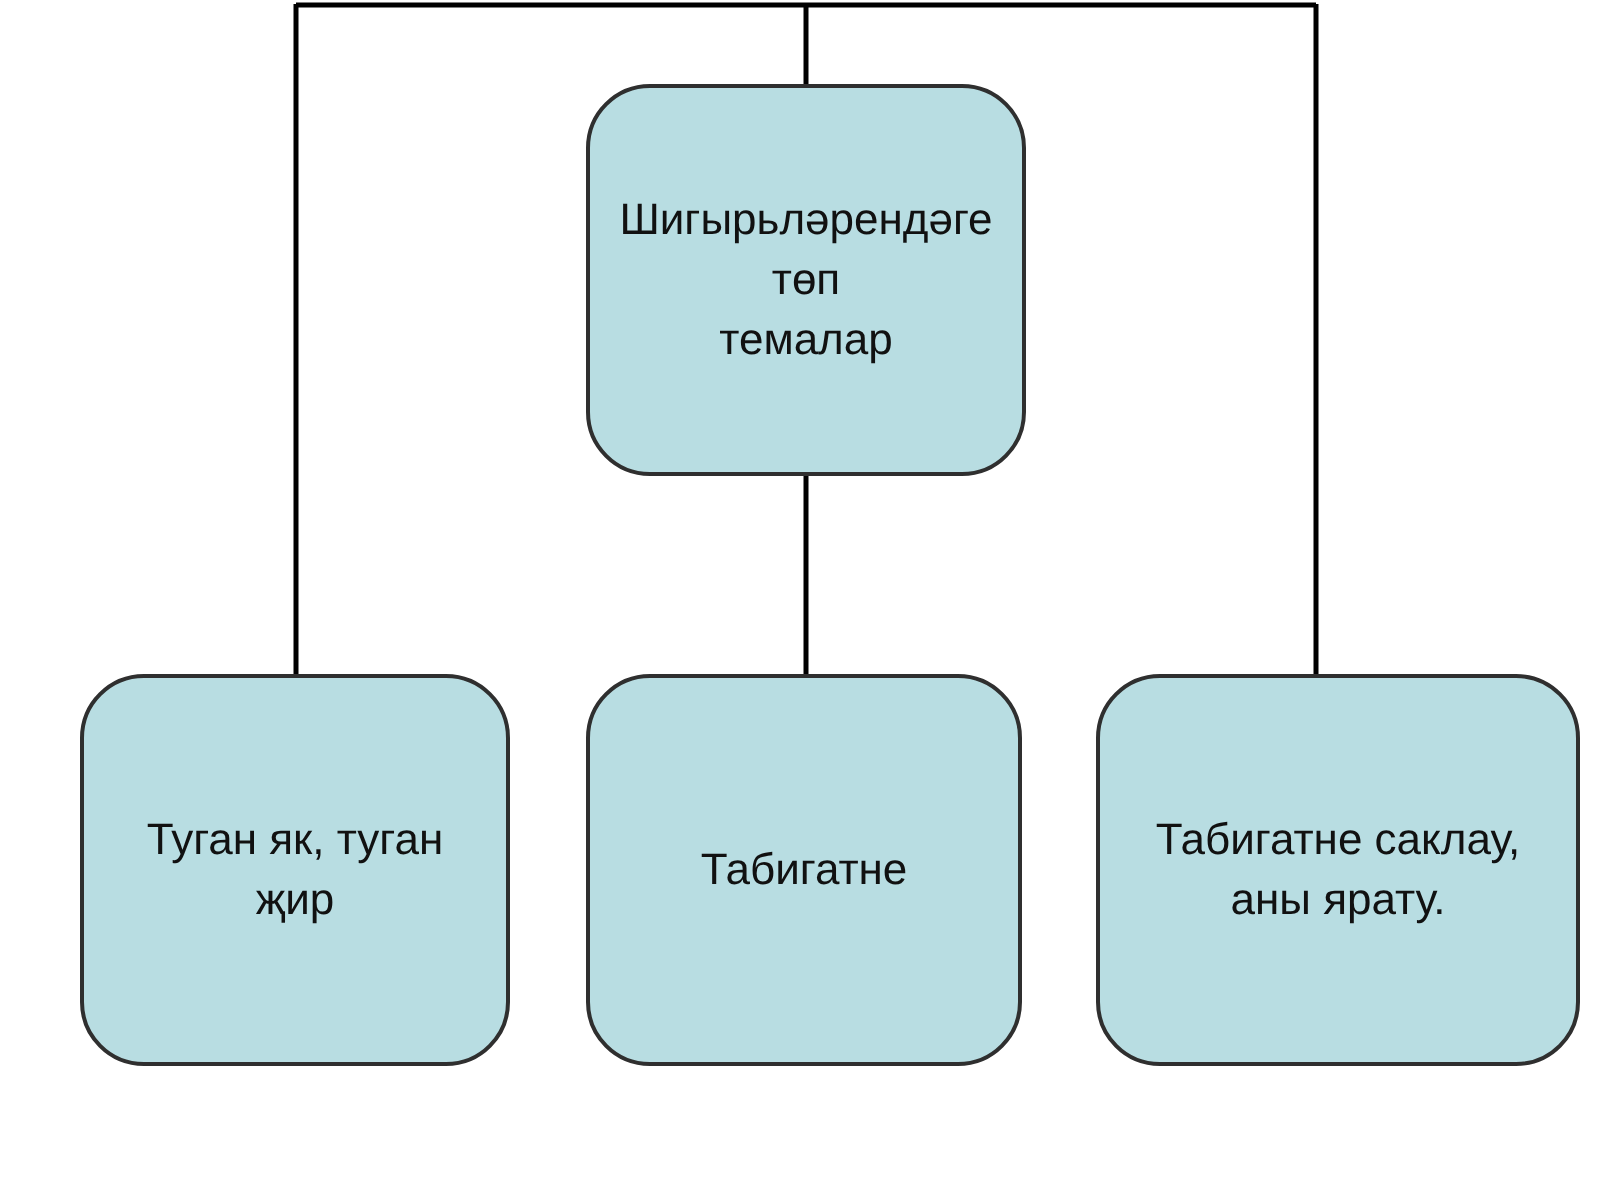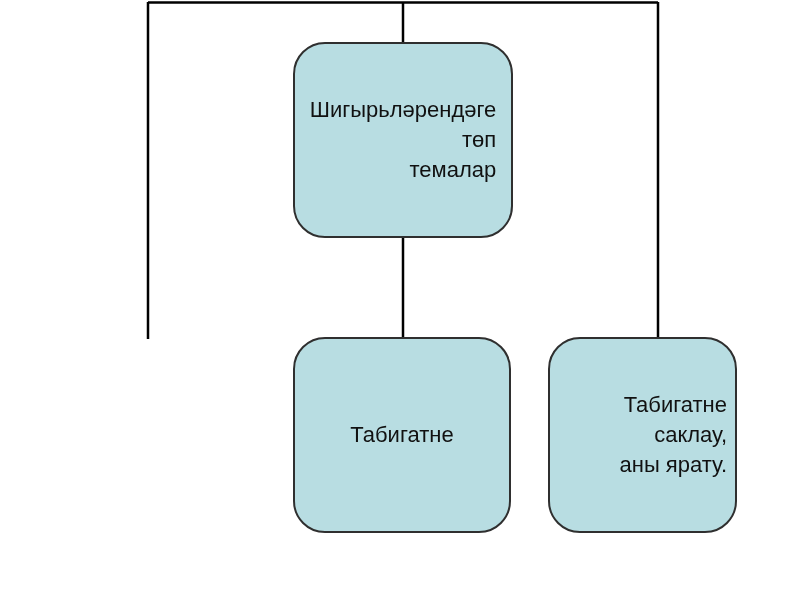--- a/index.html
+++ b/index.html
@@ -37,46 +37,49 @@
     align-items: center;
     justify-content: center;
     text-align: center;
     color: var(--text, #111111);
     font-size: 22px;
     line-height: 1.35;
   }
   .node-label {
     white-space: pre-line;
     padding: 0 8px;
-    text-align: right;
   }
   .node-root  { left: 293px; top: 42px;  width: 220px; height: 196px; }
   .node-c1    { left: 40px;  top: 337px; width: 215px; height: 196px; }
   .node-c2    { left: 293px; top: 337px; width: 218px; height: 196px; }
-  .node-c3    { left: 548px; top: 337px; width: 189px; height: 196px; }
+  .node-c3    { left: 548px; top: 337px; width: 242px; height: 196px; }
 </style>
 </head>
 <body>
 
 <div class="canvas">
 
   <svg class="connectors" viewBox="0 0 800 600" xmlns="http://www.w3.org/2000/svg">
     <line x1="148" y1="2.5" x2="658" y2="2.5"></line>
     <line x1="148" y1="2" x2="148" y2="339"></line>
     <line x1="403" y1="2" x2="403" y2="44"></line>
     <line x1="403" y1="236" x2="403" y2="339"></line>
     <line x1="658" y1="2" x2="658" y2="339"></line>
   </svg>
 
   <div class="node node-root">
     <span class="node-label">Шигырьләрендәге
 төп
 темалар</span>
   </div>
 
+  <div class="node node-c1">
+    <span class="node-label">Туган як, туган
+җир</span>
+  </div>
 
   <div class="node node-c2">
     <span class="node-label">Табигатне</span>
   </div>
 
   <div class="node node-c3">
     <span class="node-label">Табигатне саклау,
 аны ярату.</span>
   </div>
 

